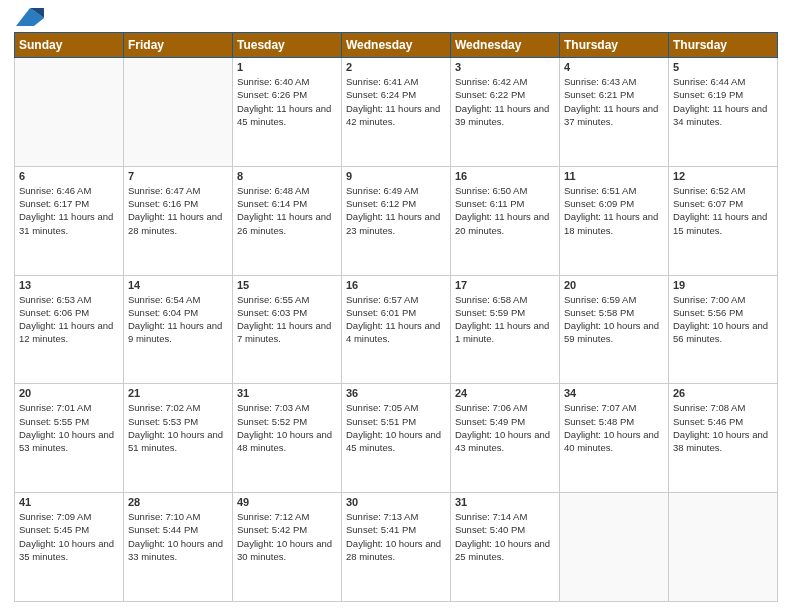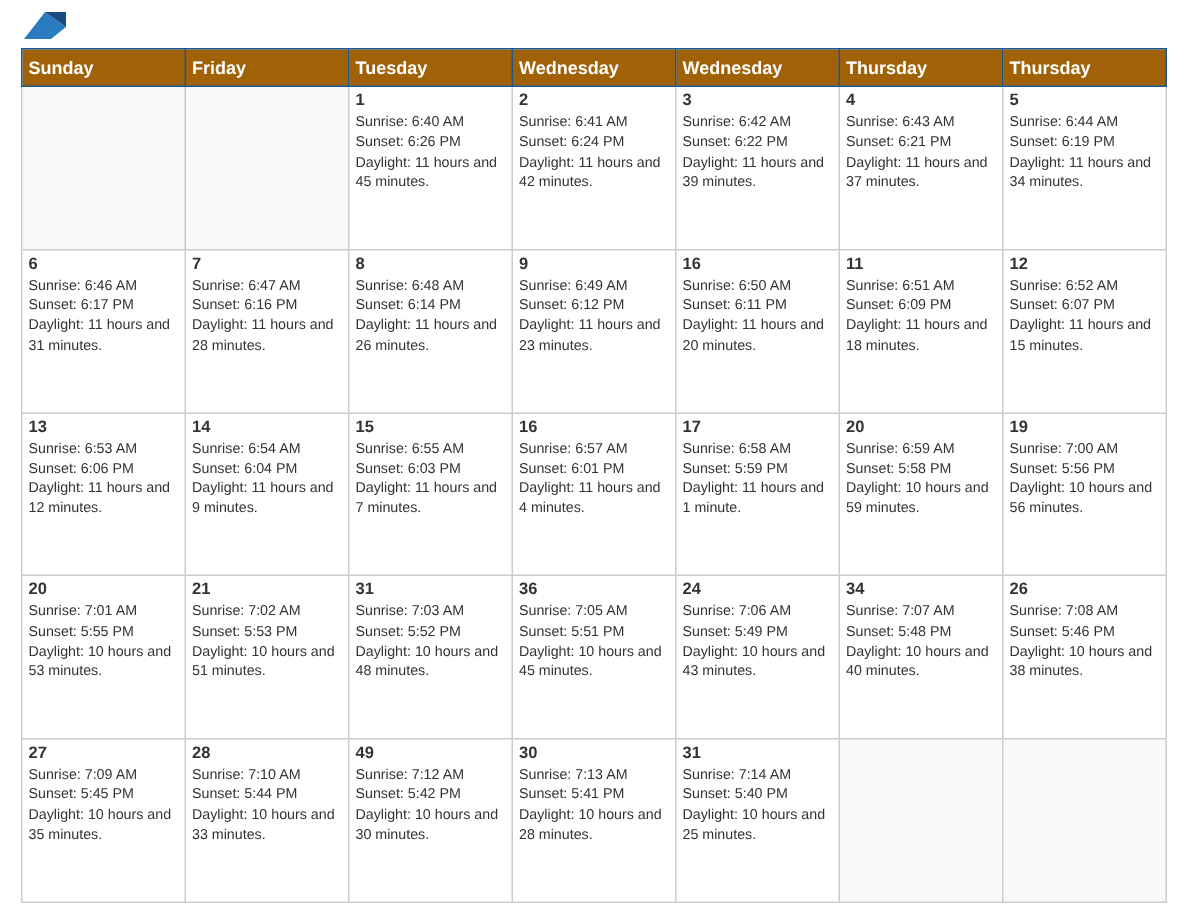--- a/index.html
+++ b/index.html
@@ -229,21 +229,21 @@
             <span class="day-num">34</span>
             <div class="day-detail">Sunrise: 7:07 AM<br>Sunset: 5:48 PM<br>Daylight: 10 hours and 40 minutes.</div>
           </td>
           <td>
             <span class="day-num">26</span>
             <div class="day-detail">Sunrise: 7:08 AM<br>Sunset: 5:46 PM<br>Daylight: 10 hours and 38 minutes.</div>
           </td>
         </tr>
         <tr>
           <td>
-            <span class="day-num">27</span>
+            <span class="day-num">41</span>
             <div class="day-detail">Sunrise: 7:09 AM<br>Sunset: 5:45 PM<br>Daylight: 10 hours and 35 minutes.</div>
           </td>
           <td>
             <span class="day-num">28</span>
             <div class="day-detail">Sunrise: 7:10 AM<br>Sunset: 5:44 PM<br>Daylight: 10 hours and 33 minutes.</div>
           </td>
           <td>
             <span class="day-num">49</span>
             <div class="day-detail">Sunrise: 7:12 AM<br>Sunset: 5:42 PM<br>Daylight: 10 hours and 30 minutes.</div>
           </td>

